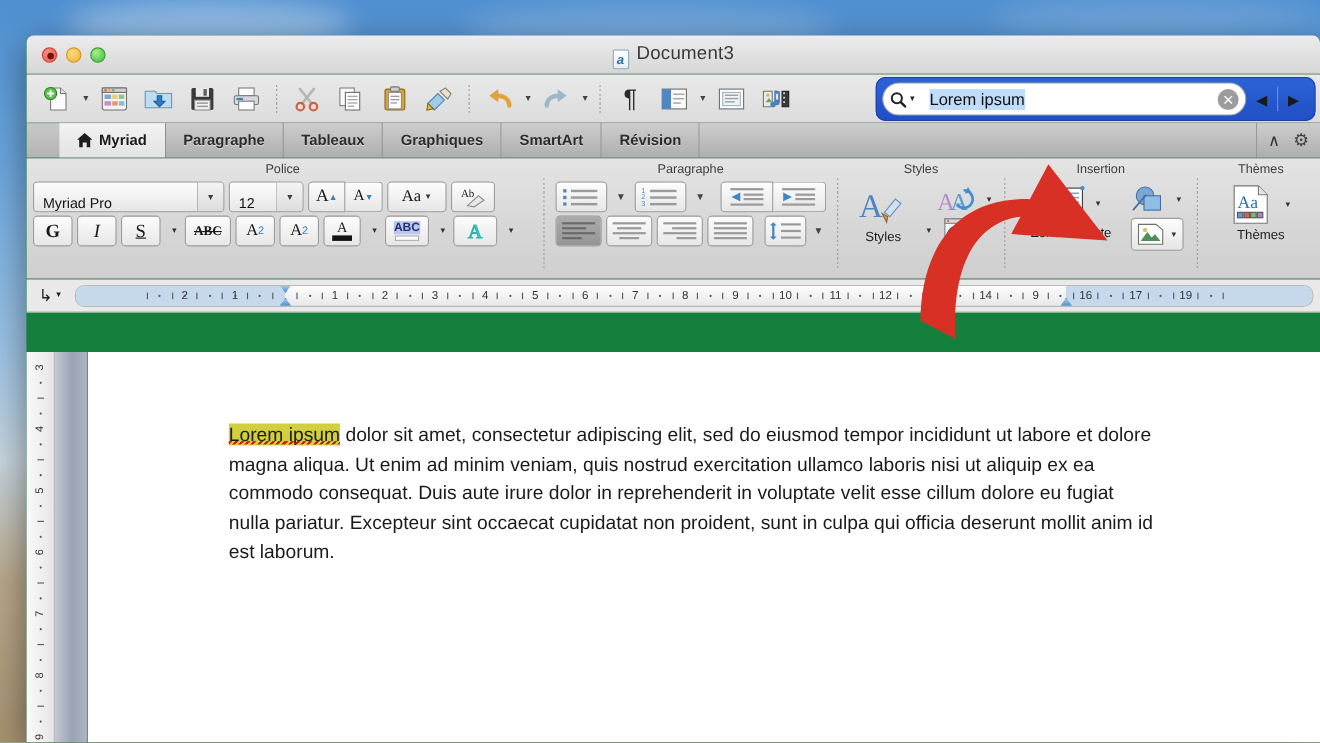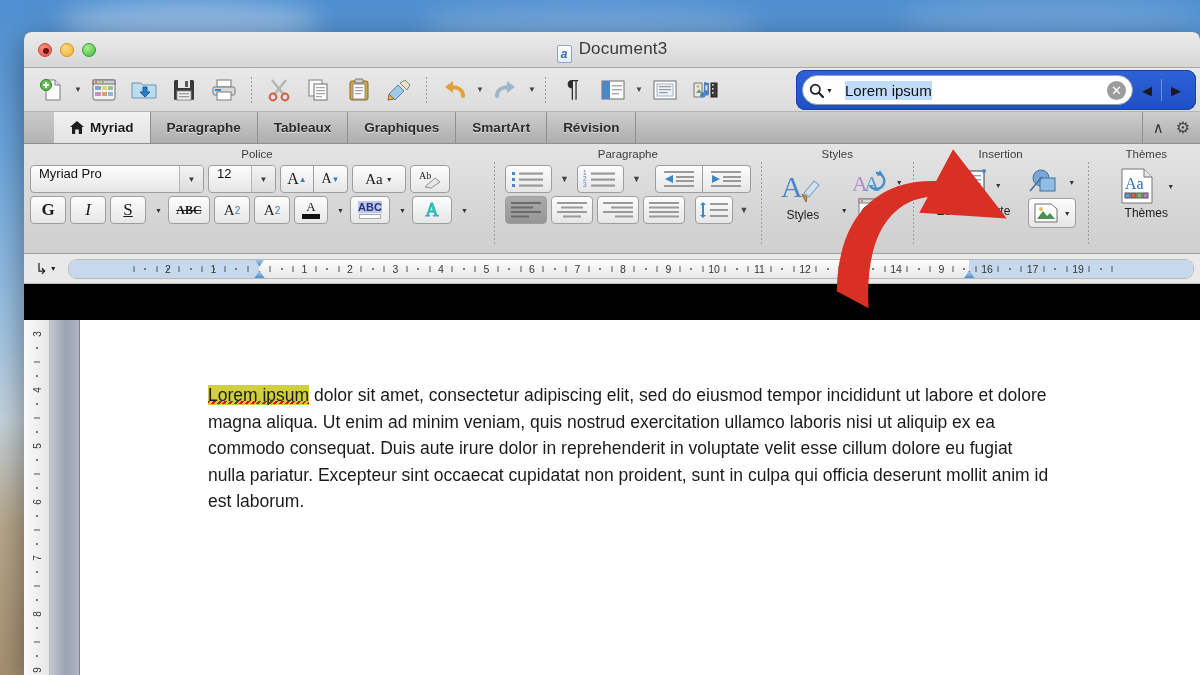--- a/index.html
+++ b/index.html
@@ -8,21 +8,21 @@
     font-family: "Liberation Sans", sans-serif;
     background: linear-gradient(180deg,#4f8fd0 0%, #6ba6dd 22%, #9fc4e4 48%, #c7d6e0 62%, #b9a98c 78%, #a89272 100%);
     position:relative;
   }
   
   .cloud { position:absolute; border-radius:50%; background:rgba(255,255,255,.35); filter:blur(12px); }
 
   
   #window {
     position:absolute; left:24px; top:32px; width:1176px; height:643px;
-    background:#000000;
+    background:#15803d;
     border-top-left-radius:7px; border-top-right-radius:7px;
     box-shadow:0 10px 34px rgba(0,0,0,.45);
     overflow:hidden;
   }
   
   .titlebar {
     height:36px; position:relative;
     background:linear-gradient(180deg,#ececec 0%, #d6d6d6 100%);
     border-bottom:1px solid #a8a8a8;
   }
@@ -73,21 +73,21 @@
   
   .ribbon { height:110px; background:linear-gradient(180deg,#e4e4e4 0%,#d7d7d7 55%,#cfcfcf 100%);
      border-bottom:1px solid #9d9d9d; display:flex; position:relative; }
   .group { position:relative; display:flex; flex-direction:column; padding:2px 6px 0; }
   .grouptitle { font-size:11.5px; color:#3d3d3d; text-align:center; height:17px; line-height:17px; }
   .grouprows { flex:1; display:flex; flex-direction:column; justify-content:flex-start; gap:3px; padding-top:2px;}
   .row { display:flex; align-items:center; gap:4px; }
   .gsep { width:1px; margin:18px 4px 8px; background:repeating-linear-gradient(180deg,#9d9d9d 0 2px,transparent 2px 4px); }
 
   .ctl { background:linear-gradient(180deg,#fdfdfd,#e6e6e6); border:1px solid #9e9e9e; border-radius:4px;
-     height:28px; display:flex; align-items:flex-start; font-size:13px; color:#111; }
+     height:28px; display:flex; align-items:flex-end; font-size:13px; color:#111; }
   .combo { width:174px; padding-left:8px; position:relative; justify-content:space-between; }
   .combo.small { width:68px; }
   .combo .arrowbox { width:24px; height:26px; border-left:1px solid #b5b5b5; display:flex;align-items:center;justify-content:center;
       background:linear-gradient(180deg,#f4f4f4,#dcdcdc); border-radius:0 3px 3px 0; font-size:8px; color:#3b3b3b;}
   .ibtn { width:34px; height:28px; display:flex; align-items:center; justify-content:center;
      background:linear-gradient(180deg,#fdfdfd,#e6e6e6); border:1px solid #9e9e9e; border-radius:4px; font-size:14px; color:#1a1a1a;}
   .ibtn.pressed{ background:linear-gradient(180deg,#ababab,#959595); }
   .ibtn.flat { border:none; background:none; width:auto; }
   .pair { display:flex; }
   .pair .ibtn { border-radius:0; border-left:none; }

